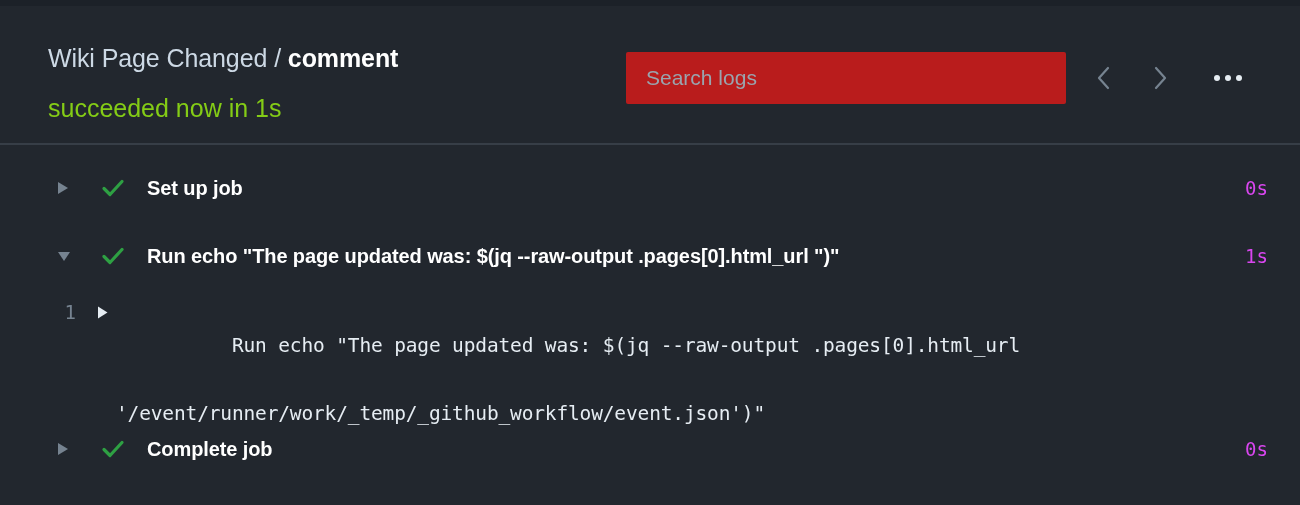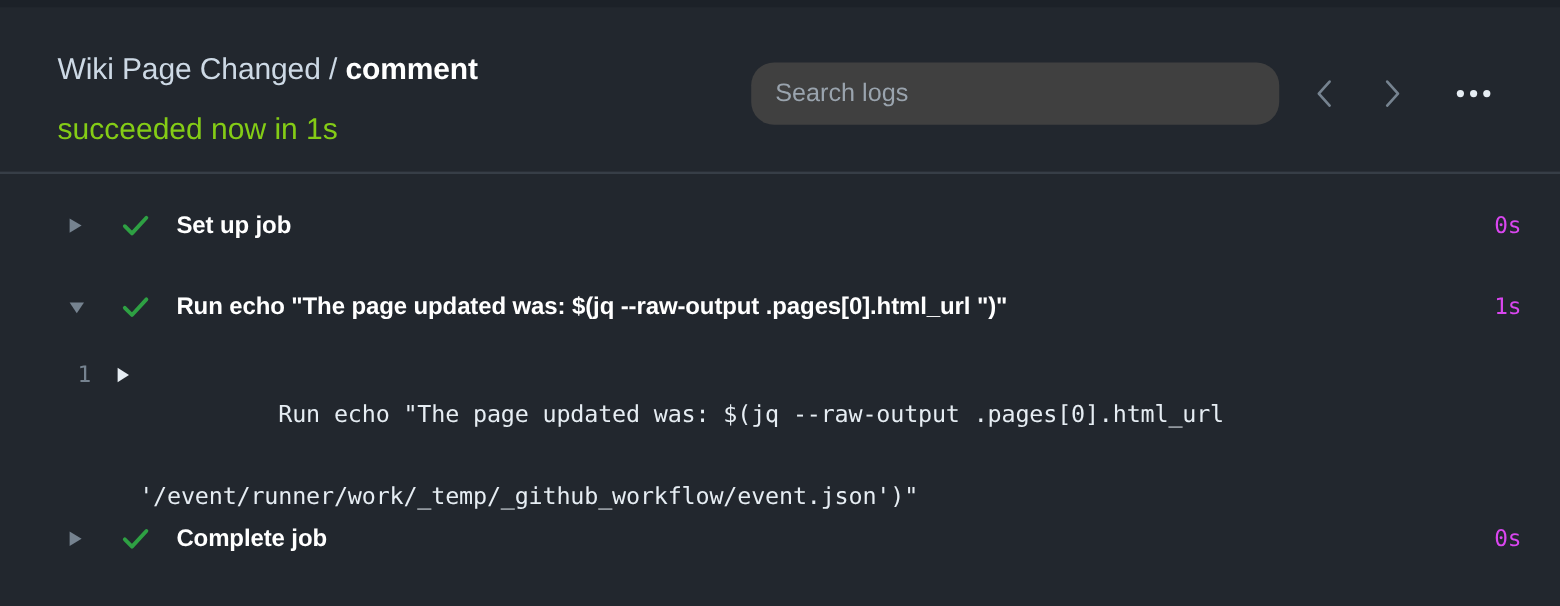--- a/index.html
+++ b/index.html
@@ -83,23 +83,23 @@
     position: absolute;
     left: 626px;
     top: 46px;
     display: flex;
     align-items: center;
   }
 
   .search-box {
     width: 440px;
     height: 52px;
-    background: #404040;
+    background: #b91c1c;
     border: none;
-    border-radius: 19px;
+    border-radius: 2px;
     box-sizing: border-box;
     padding: 0 20px;
     color: #cdd9e5;
     font-family: "Liberation Sans", sans-serif;
     font-size: 21px;
     outline: none;
   }
   .search-box::placeholder {
     color: #9aa4ae;
     opacity: 1;

